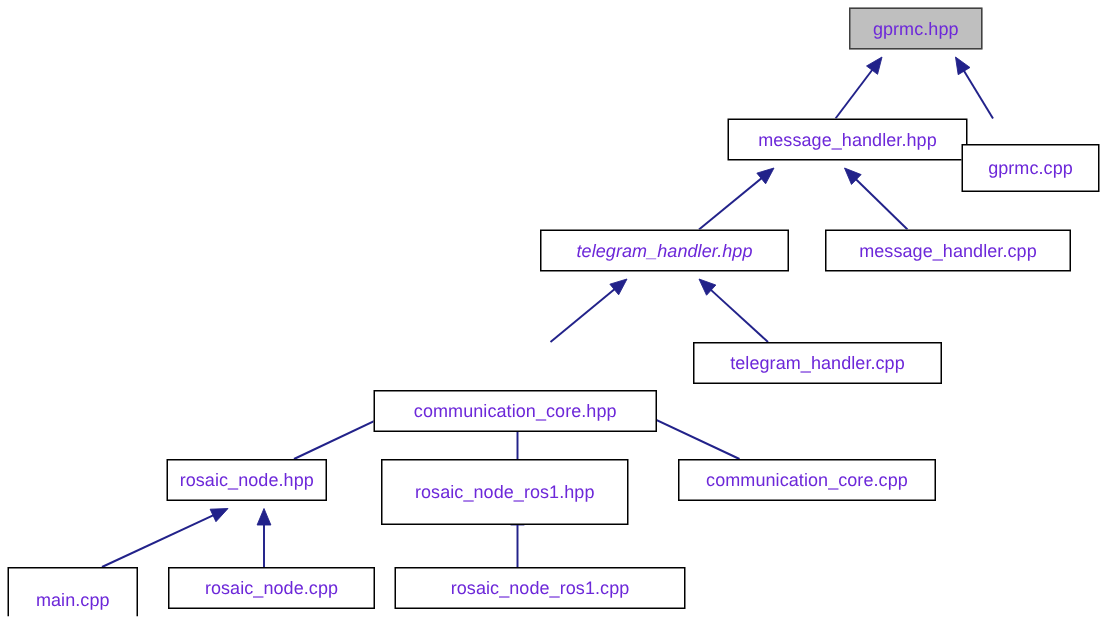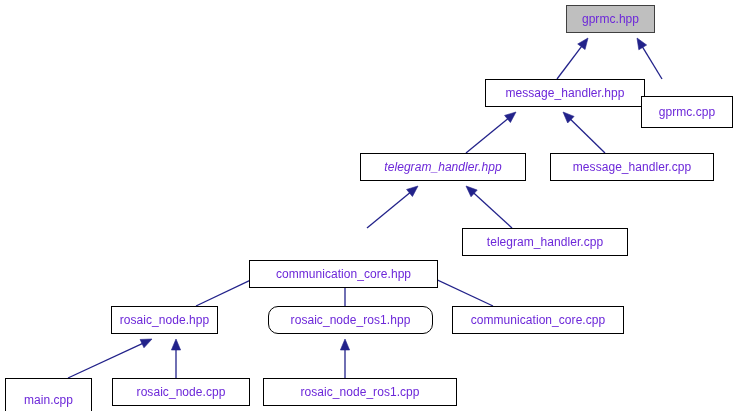--- a/index.html
+++ b/index.html
@@ -93,21 +93,21 @@
       </div>
       <div class="node-box" style="left: 249px; top: 228px; width: 189px; height: 28px; margin-top: 32px;">
         <span class="node-label">communication_core.hpp</span>
       </div>
       <div class="node-box" style="left: 462px; top: 228px; width: 166px; height: 28px;">
         <span class="node-label">telegram_handler.cpp</span>
       </div>
       <div class="node-box" style="left: 111px; top: 306px; width: 107px; height: 28px;">
         <span class="node-label">rosaic_node.hpp</span>
       </div>
-      <div class="node-box" style="left: 268px; top: 306px; width: 165px; height: 28px; border-radius: 10px;">
+      <div class="node-box" style="left: 254px; top: 306px; width: 165px; height: 44px;">
         <span class="node-label">rosaic_node_ros1.hpp</span>
       </div>
       <div class="node-box" style="left: 452px; top: 306px; width: 172px; height: 28px;">
         <span class="node-label">communication_core.cpp</span>
       </div>
       <div class="node-box" style="left: 5px; top: 378px; width: 87px; height: 44px;">
         <span class="node-label">main.cpp</span>
       </div>
       <div class="node-box" style="left: 112px; top: 378px; width: 138px; height: 28px;">
         <span class="node-label">rosaic_node.cpp</span>

